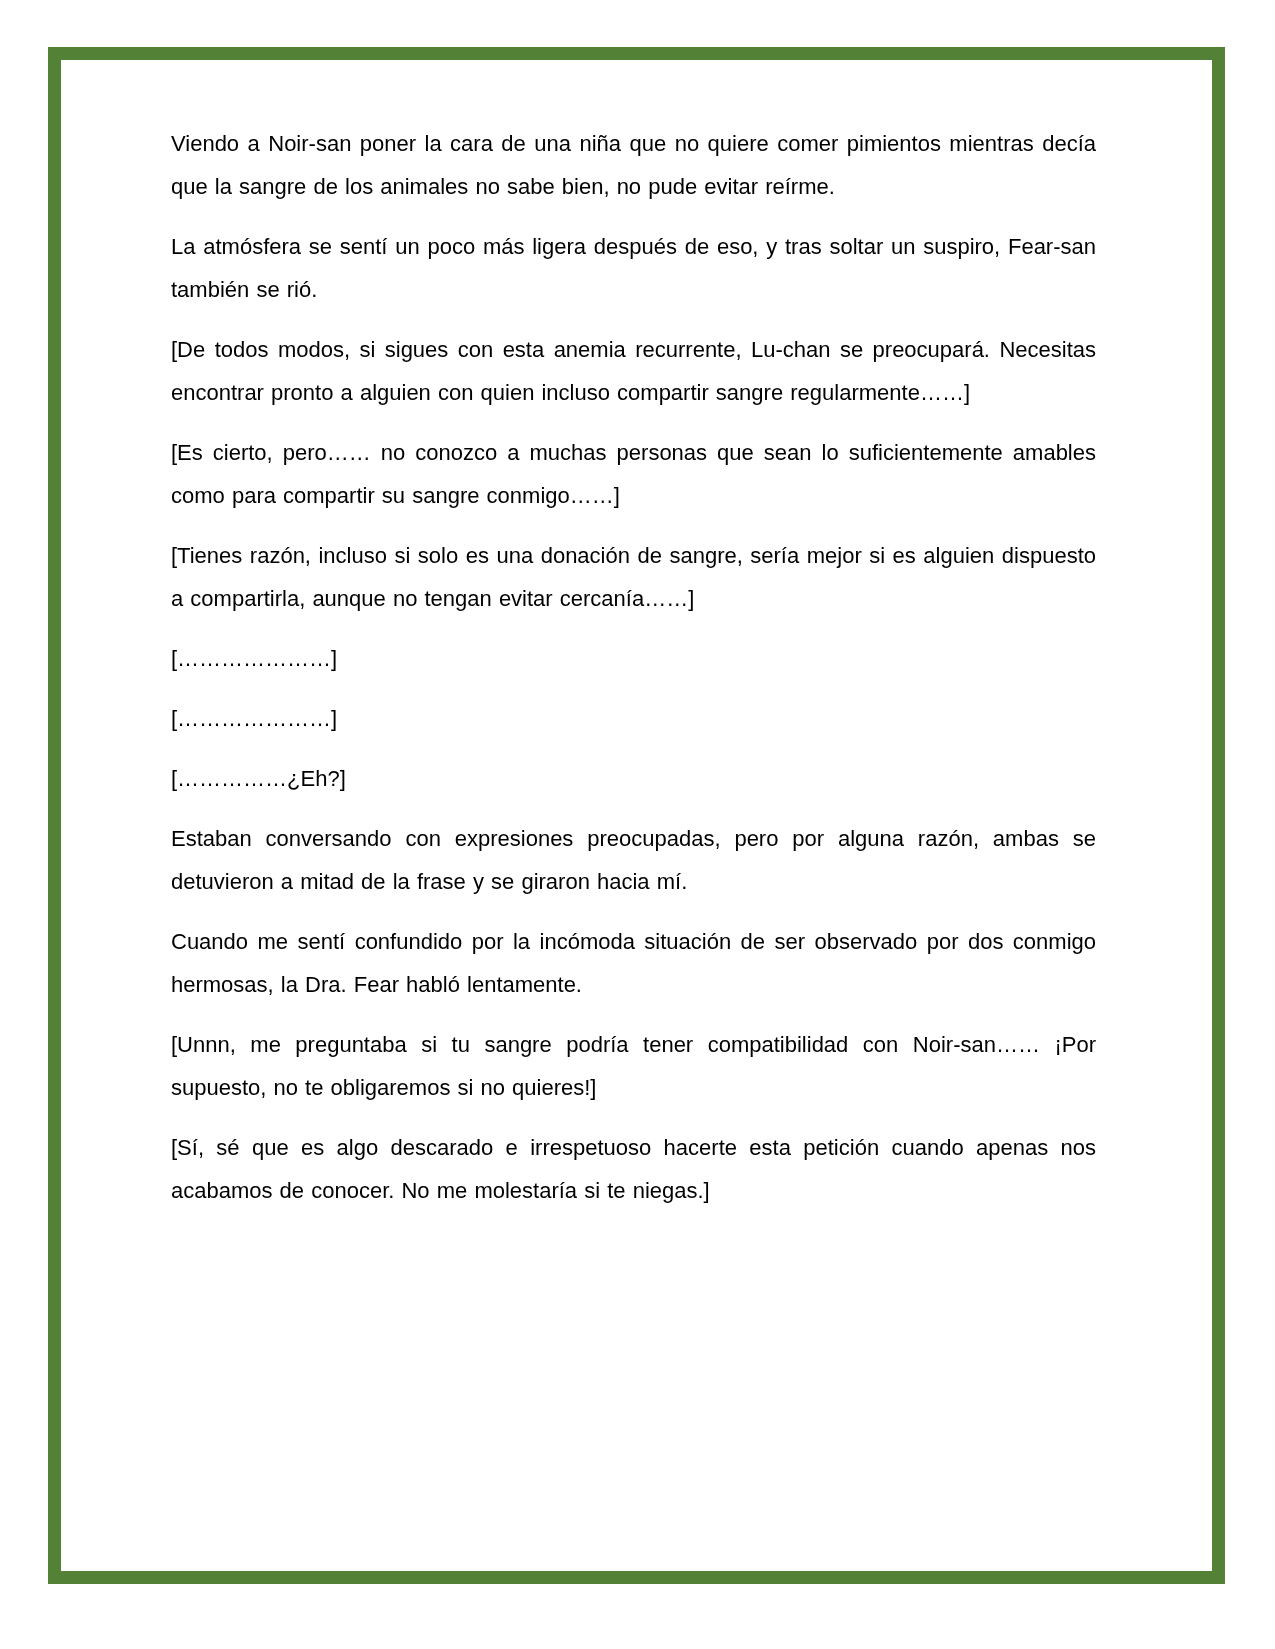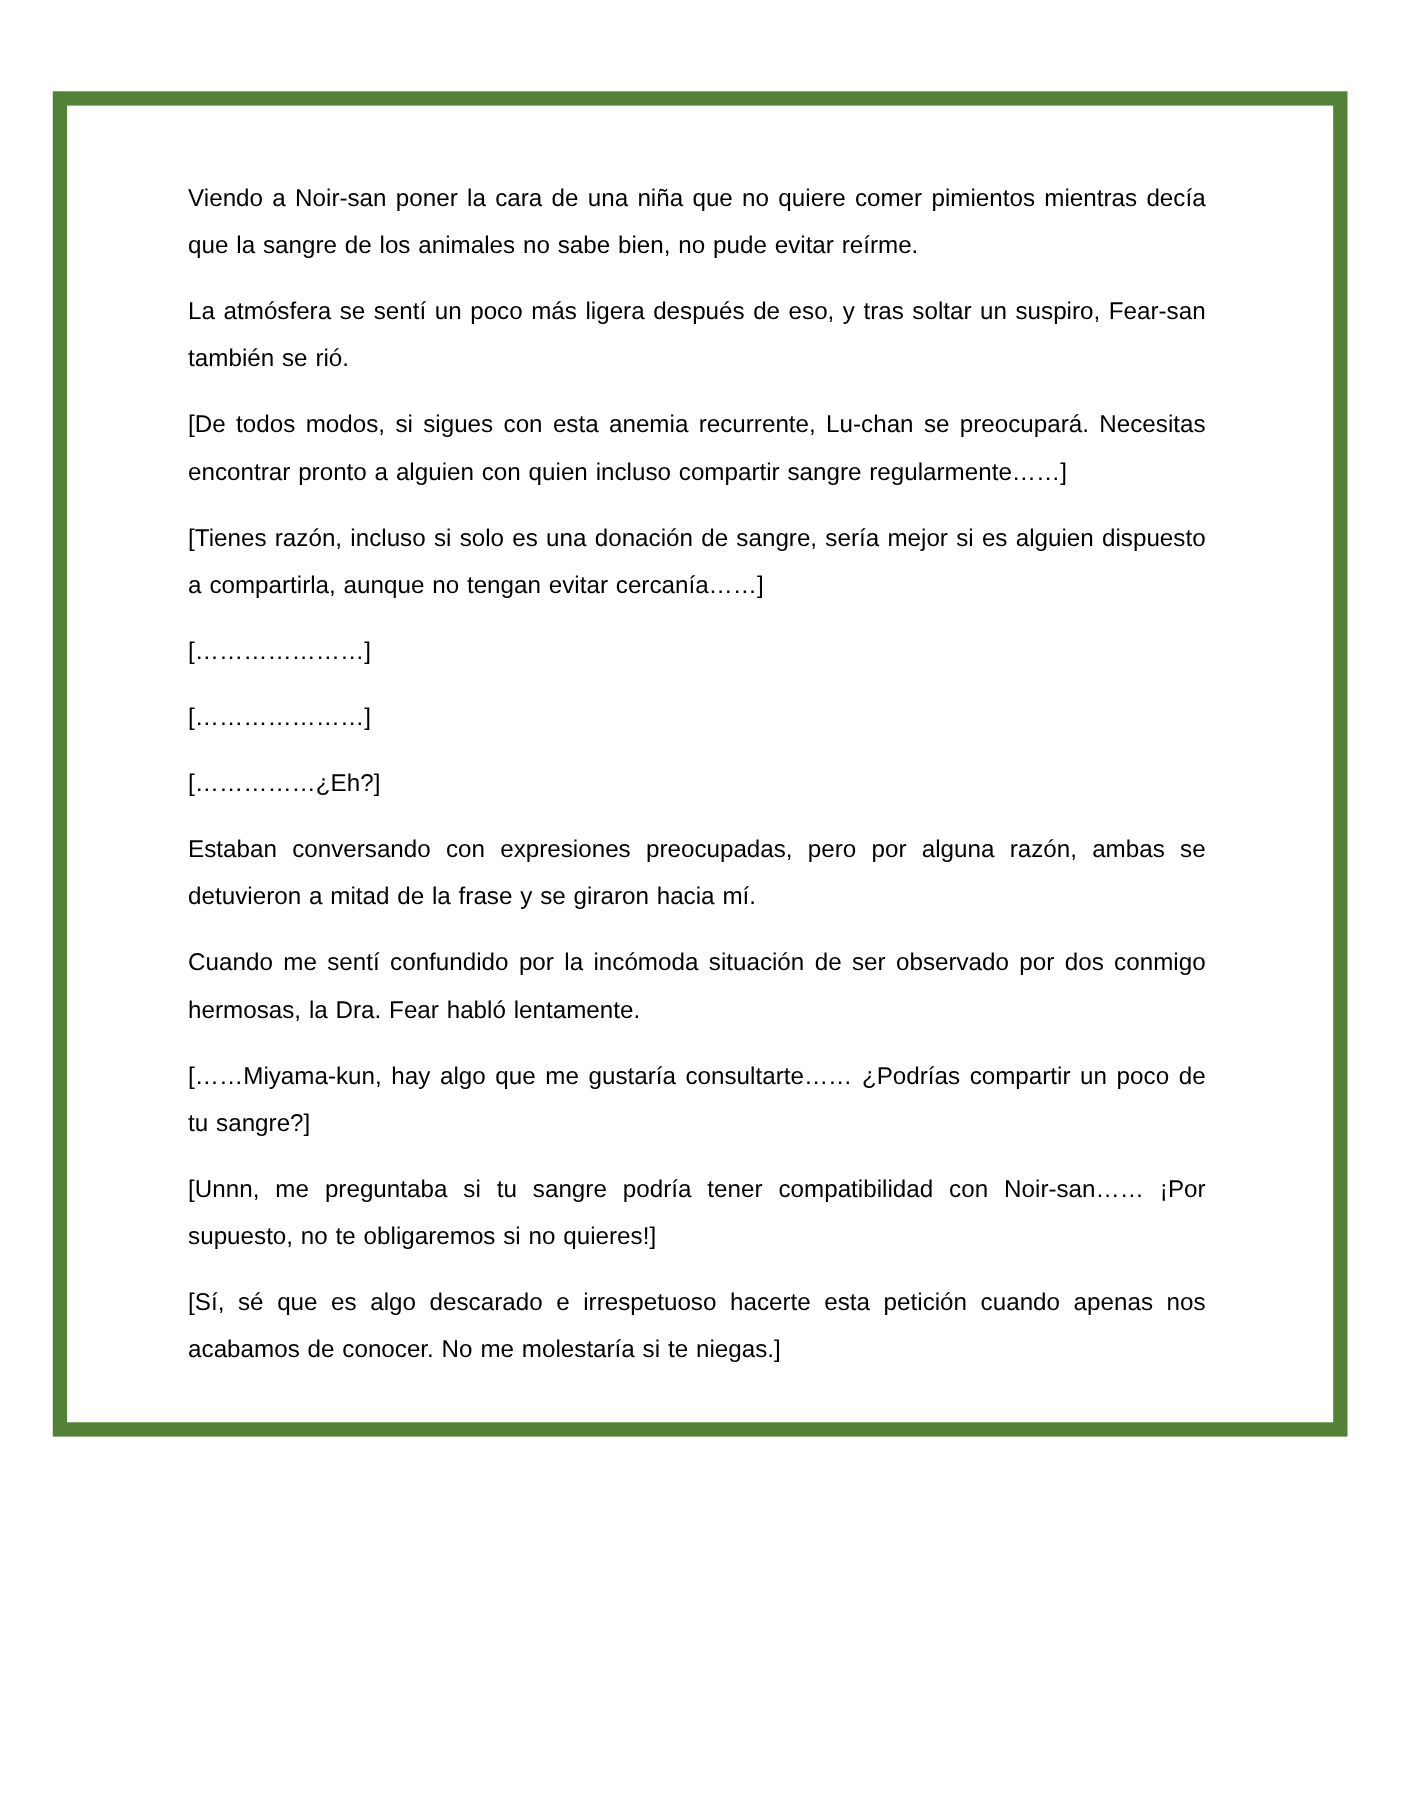--- a/index.html
+++ b/index.html
@@ -19,25 +19,24 @@
     background:var(--page-bg);
     overflow:hidden;
     font-family:"Liberation Sans","DejaVu Sans",sans-serif;
     color:var(--text-color);
   }
   .frame{
     position:absolute;
     left:48px;
     top:47px;
     width:1177px;
-    height:1223px;
+    height:1537px;
     box-sizing:border-box;
     border:13px solid var(--border-color);
     background:var(--page-bg);
-    margin-top:36px;
   }
   .content{
     box-sizing:border-box;
     width:100%;
     height:100%;
     padding:62px 116px 40px 110px;
     overflow:hidden;
   }
   .content p{
     margin:0 0 17px 0;
@@ -50,24 +49,24 @@
 </style>
 </head>
 <body>
 
 <div class="page">
   <div class="frame">
     <div class="content">
       <p>Viendo a Noir-san poner la cara de una niña que no quiere comer pimientos mientras decía que la sangre de los animales no sabe bien, no pude evitar reírme.</p>
       <p>La atmósfera se sentí un poco más ligera después de eso, y tras soltar un suspiro, Fear-san también se rió.</p>
       <p>[De todos modos, si sigues con esta anemia recurrente, Lu-chan se preocupará. Necesitas encontrar pronto a alguien con quien incluso compartir sangre regularmente……]</p>
+      <p>[Es cierto, pero…… no conozco a muchas personas que sean lo suficientemente amables como para compartir su sangre conmigo……]</p>
       <p>[Tienes razón, incluso si solo es una donación de sangre, sería mejor si es alguien dispuesto a compartirla, aunque no tengan evitar cercanía……]</p>
       <p>[…………………]</p>
       <p>[…………………]</p>
       <p>[……………¿Eh?]</p>
       <p>Estaban conversando con expresiones preocupadas, pero por alguna razón, ambas se detuvieron a mitad de la frase y se giraron hacia mí.</p>
       <p>Cuando me sentí confundido por la incómoda situación de ser observado por dos conmigo hermosas, la Dra. Fear habló lentamente.</p>
-      <p>[……Miyama-kun, hay algo que me gustaría consultarte…… ¿Podrías compartir un poco de tu sangre?]</p>
       <p>[Unnn, me preguntaba si tu sangre podría tener compatibilidad con Noir-san…… ¡Por supuesto, no te obligaremos si no quieres!]</p>
       <p>[Sí, sé que es algo descarado e irrespetuoso hacerte esta petición cuando apenas nos acabamos de conocer. No me molestaría si te niegas.]</p>
     </div>
   </div>
 </div>
 
 </body></html>

